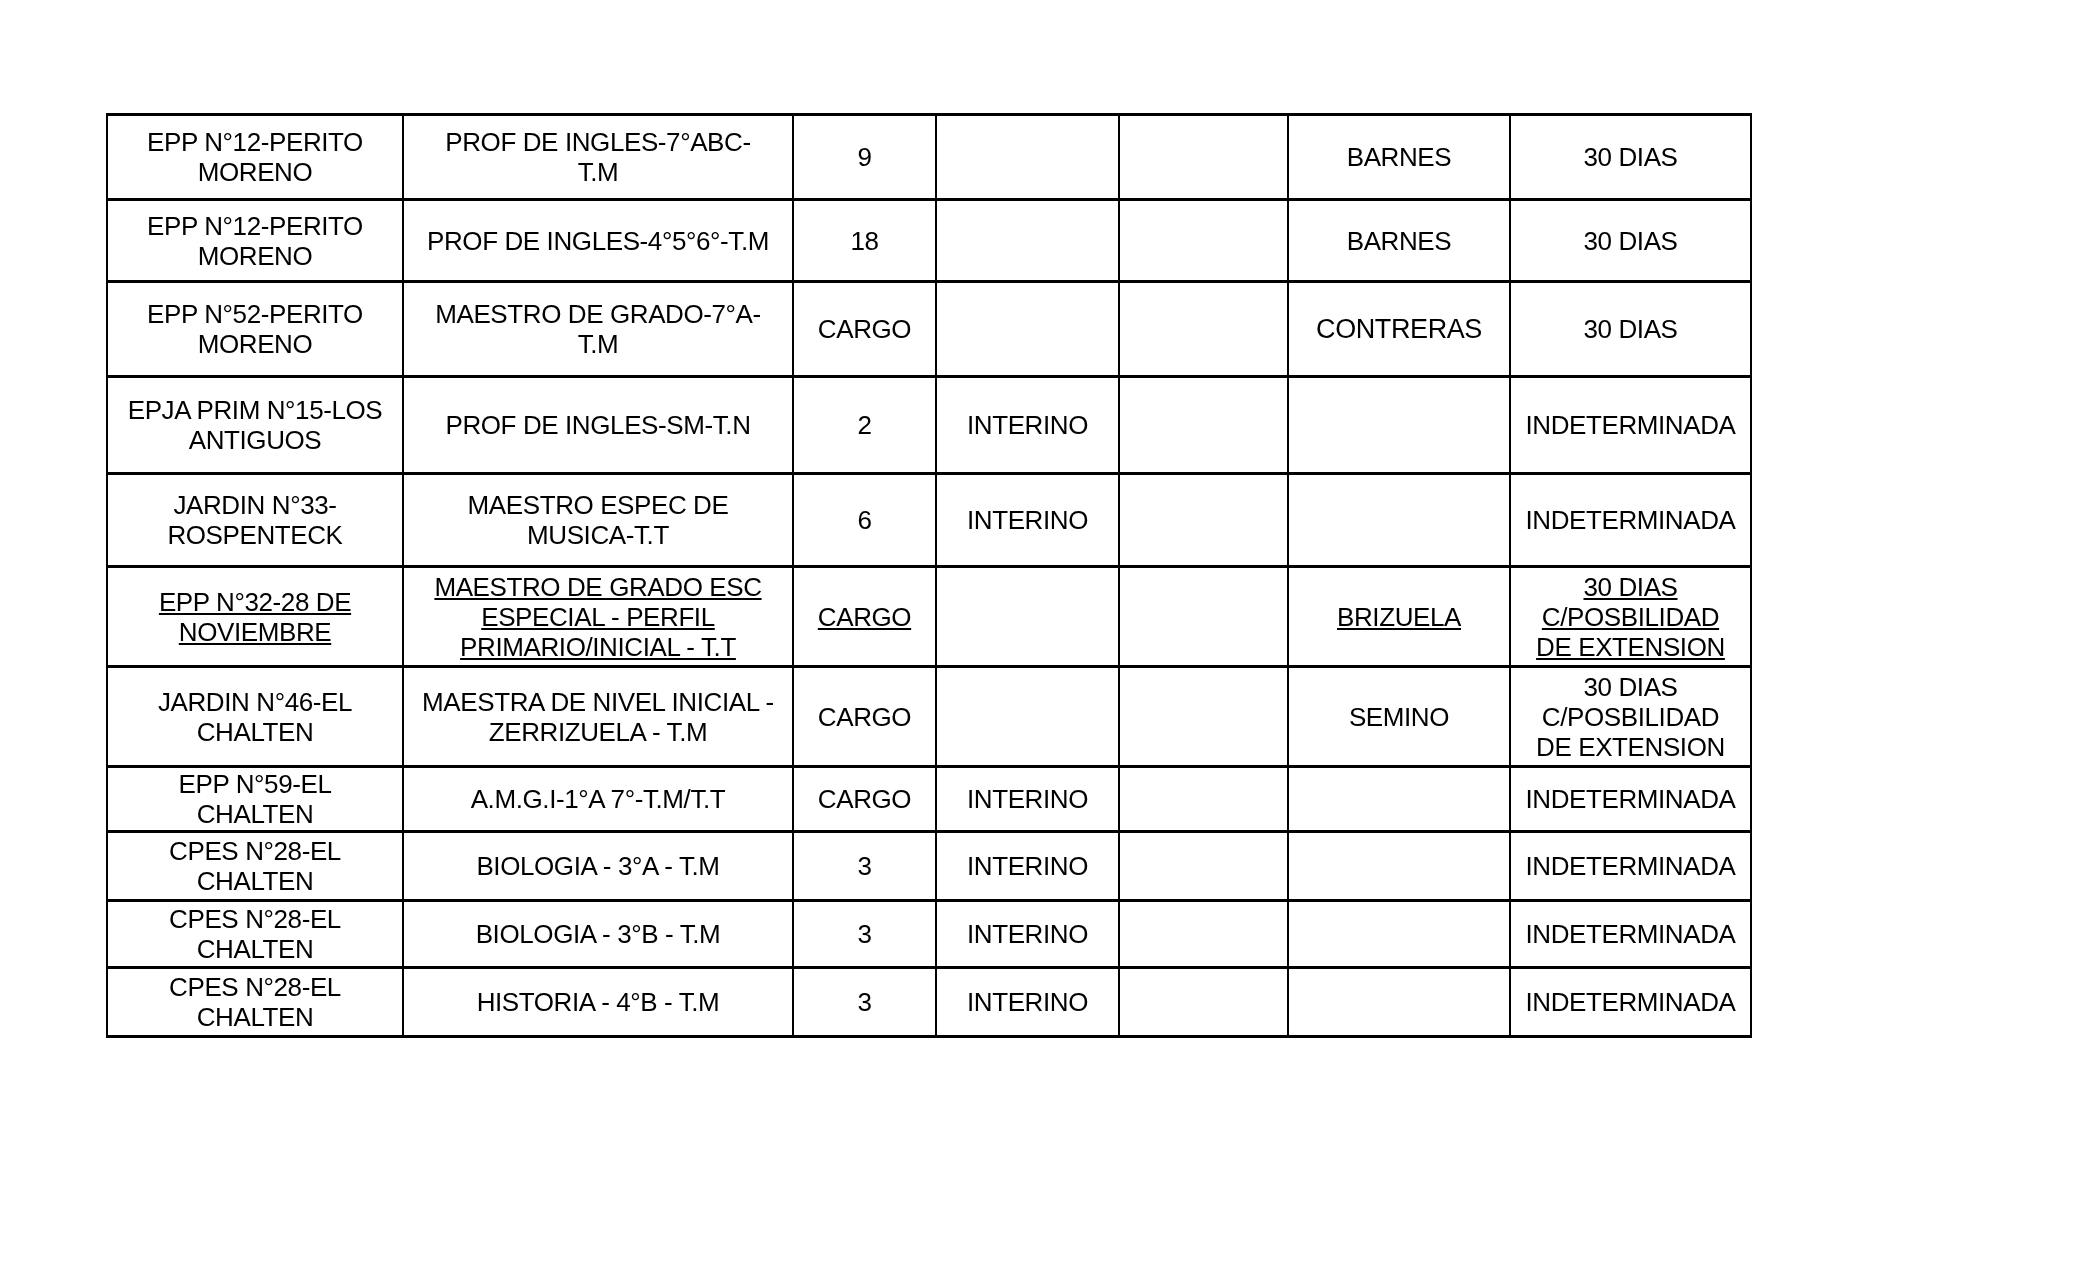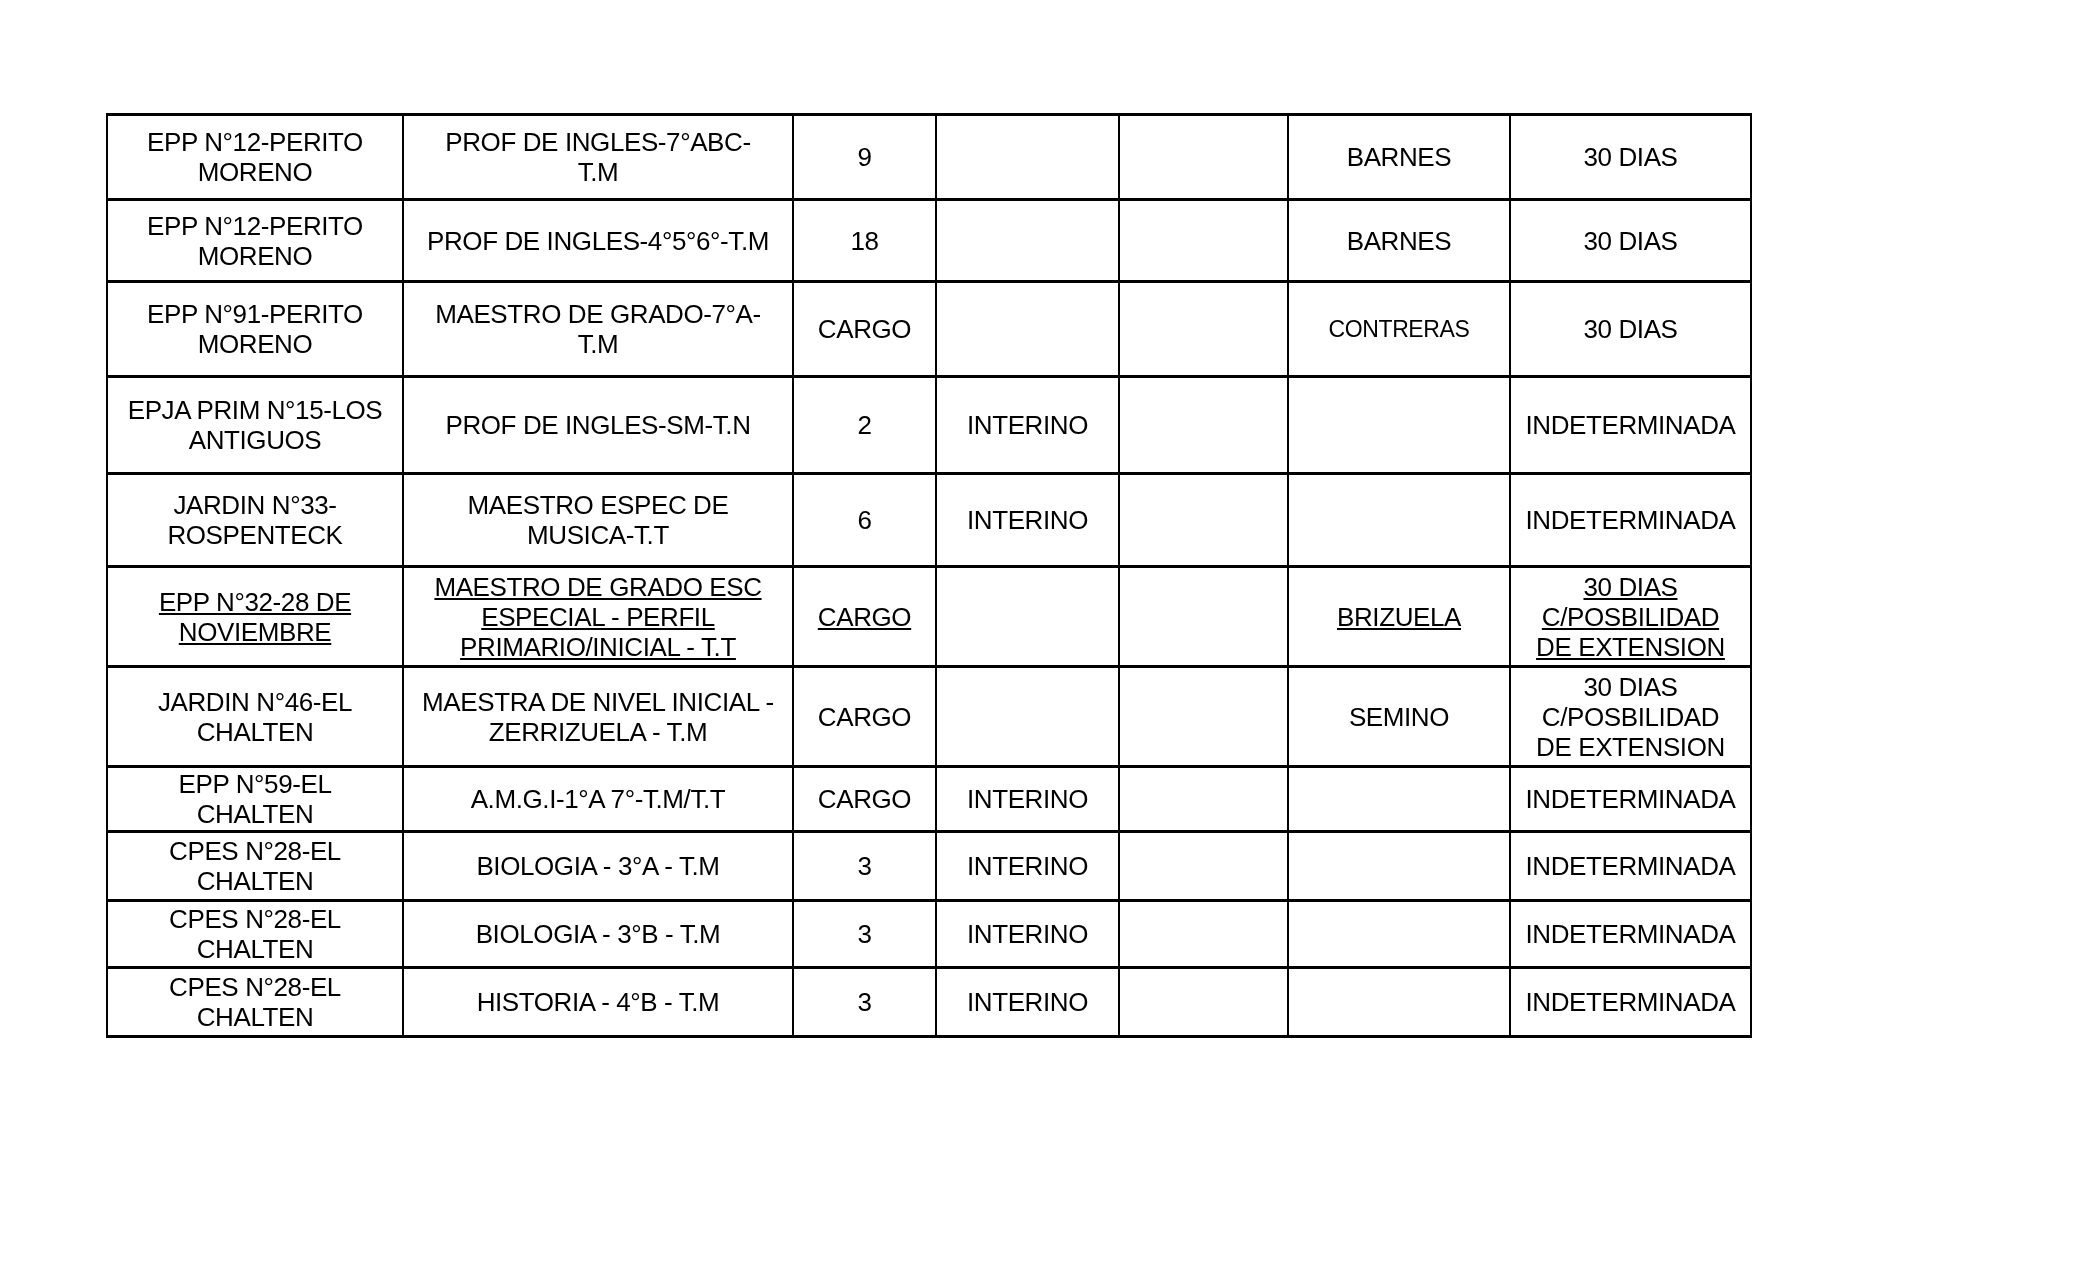--- a/index.html
+++ b/index.html
@@ -84,28 +84,28 @@
         <td>EPP N°12-PERITO
 MORENO</td>
         <td>PROF DE INGLES-4°5°6°-T.M</td>
         <td>18</td>
         <td></td>
         <td></td>
         <td>BARNES</td>
         <td>30 DIAS</td>
       </tr>
       <tr class="r4">
-        <td>EPP N°91-PERITO
+        <td>EPP N°52-PERITO
 MORENO</td>
         <td>MAESTRO DE GRADO-7°A-
 T.M</td>
         <td>CARGO</td>
         <td></td>
         <td></td>
-        <td style="font-size:23px">CONTRERAS</td>
+        <td style="font-size:27px">CONTRERAS</td>
         <td>30 DIAS</td>
       </tr>
       <tr class="r5">
         <td>EPJA PRIM N°15-LOS
 ANTIGUOS</td>
         <td>PROF DE INGLES-SM-T.N</td>
         <td>2</td>
         <td>INTERINO</td>
         <td></td>
         <td></td>

